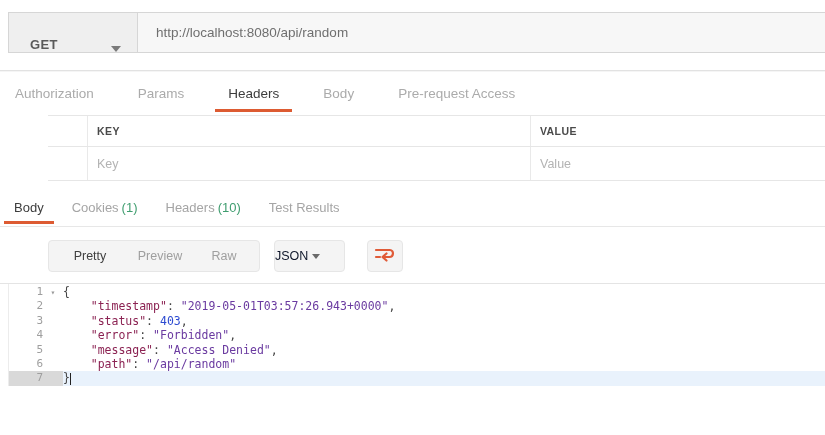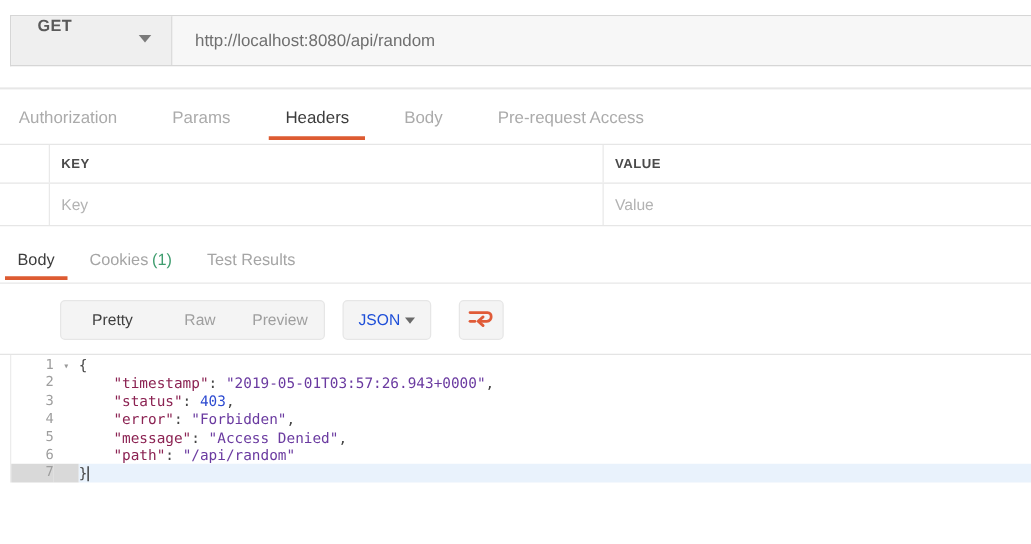--- a/index.html
+++ b/index.html
@@ -13,21 +13,21 @@
   }
 
   
   .url-row {
     position:absolute; top:12px; left:8px; right:0; height:41px;
     border:1px solid #d6d6d6; border-right:none;
     display:flex; background:#fafafa;
   }
   .method-select {
     width:129px; background:#efefef; border-right:1px solid #d6d6d6;
-    display:flex; align-items:flex-start; cursor:pointer;flex-direction:column;
+    display:flex; align-items:flex-end; cursor:pointer;
   }
   .method-label { padding-left:21px; font-size:13px; font-weight:bold; color:#5a5a5a; letter-spacing:.3px; }
   .caret { margin-left:auto; margin-right:16px; width:0; height:0;
     border-left:5px solid transparent; border-right:5px solid transparent;
     border-top:6px solid #7a7a7a; }
   .url-input {
     flex:1; border:none; outline:none; background:#f7f7f7;
     font-family:"Liberation Sans", sans-serif;
     font-size:13.5px; color:#6f6f6f; padding-left:18px;
   }
@@ -36,21 +36,21 @@
     background:#e2e2e2; border-bottom:1px solid #f5f5f5; }
 
   
   .req-tabs { position:absolute; top:80px; left:2px; height:32px; display:flex; gap:18px; }
   .req-tab { padding:6px 13px 0 13px; font-size:13.5px; color:#ababab;
     cursor:pointer; height:32px; }
   .req-tab.active { color:#3c3c3c; border-bottom:3px solid #dd5b32; }
 
   
   .kv-table { position:absolute; top:115px; left:0; right:0; }
-  .kv-row { display:flex; border-top:1px solid #e6e6e6; }
+  .kv-row { display:flex; border-top:1px solid #e6e6e6;margin-left:48px; }
   .kv-row:last-child { border-bottom:1px solid #e6e6e6; }
   .kv-cell-handle { width:40px; border-right:1px solid #e9e9e9; }
   .kv-cell-key { width:443px; border-right:1px solid #e9e9e9; display:flex; align-items:center; }
   .kv-cell-value { flex:1; display:flex; align-items:center; }
   .kv-head { height:31px; }
   .kv-head .hdr { font-size:10.5px; font-weight:bold; color:#4a4a4a; letter-spacing:.4px; padding-left:9px; }
   .kv-input-row { height:35px; }
   .kv-input { border:none; outline:none; background:transparent; width:95%;
     font-family:"Liberation Sans", sans-serif; font-size:12.5px; color:#555; padding-left:9px; }
   .kv-input::placeholder { color:#b3b3b3; opacity:1; }
@@ -65,22 +65,22 @@
   
   .toolbar { position:absolute; top:240px; left:8px; height:32px; display:flex; align-items:stretch; }
   .mode-group { display:flex; background:#f4f4f4; border:1px solid #e6e6e6; border-radius:4px; overflow:hidden;margin-left:40px; }
   .mode-btn { font-size:12.5px; color:#9f9f9f; background:transparent; border:none;
     cursor:pointer; font-family:"Liberation Sans", sans-serif; }
   .mode-btn.active { color:#3f3f3f; }
   .mode-btn:nth-child(1){ width:82px; }
   .mode-btn:nth-child(2){ width:58px; }
   .mode-btn:nth-child(3){ width:70px; }
   .format-select { margin-left:14px; width:71px; background:#f4f4f4; border:1px solid #e6e6e6;
-    border-radius:4px; display:flex; align-items:center; justify-content:center; gap:4px;
-    font-size:12.5px; color:#1d4ed8; cursor:pointer; }
+    border-radius:4px; display:flex; align-items:center; gap:4px;
+    font-size:12.5px; color:#0f172a; cursor:pointer; }
   .format-select .caret { margin:0; border-top-color:#6a6a6a; border-left-width:4px; border-right-width:4px; border-top-width:5px; }
   .wrap-btn { margin-left:22px; width:36px; background:#f4f4f4; border:1px solid #e6e6e6;
     border-radius:4px; display:flex; align-items:center; justify-content:center; cursor:pointer; }
 
   
   .code-area { position:absolute; top:283px; left:0; right:0; bottom:0;
     border-top:1px solid #e4e4e4; font-family:"DejaVu Sans Mono", monospace; font-size:11.5px; }
   .code-inner { margin-left:8px; border-left:1px solid #ececec; padding-top:1px; }
   .code-line { display:flex; height:14.4px; line-height:14.4px; }
   .gutter-cell { width:34px; text-align:right; color:#9e9e9e; font-size:11px; flex:none; }
@@ -133,29 +133,30 @@
     </div>
     <div class="kv-cell-value">
       <input class="kv-input" type="text" placeholder="Value" style="">
     </div>
   </div>
 </div>
 
 <div class="resp-tabs">
     <div class="resp-tab active"><span>Body</span></div>
     <div class="resp-tab"><span>Cookies</span><span class="resp-count">(1)</span></div>
+    <div class="resp-tab"><span>Headers</span><span class="resp-count">(10)</span></div>
     <div class="resp-tab"><span>Test Results</span></div>
   </div>
 <div class="divider2"></div>
 
 <div class="toolbar">
   <div class="mode-group">
       <button class="mode-btn active">Pretty</button>
+      <button class="mode-btn">Preview</button>
       <button class="mode-btn">Raw</button>
-      <button class="mode-btn">Preview</button>
     </div>
   <div class="format-select">
     <span>JSON</span>
     <span class="caret"></span>
   </div>
   <div class="wrap-btn">
     <span>
       <svg width="22" height="18" viewBox="0 0 22 18" fill="none">
         <path d="M2 5 H16 C20 5 20 12 15.5 12 H10.5" stroke="#e05b38" stroke-width="2.2" stroke-linecap="round"></path>
         <path d="M2 12 H6" stroke="#e05b38" stroke-width="2.2" stroke-linecap="round"></path>

